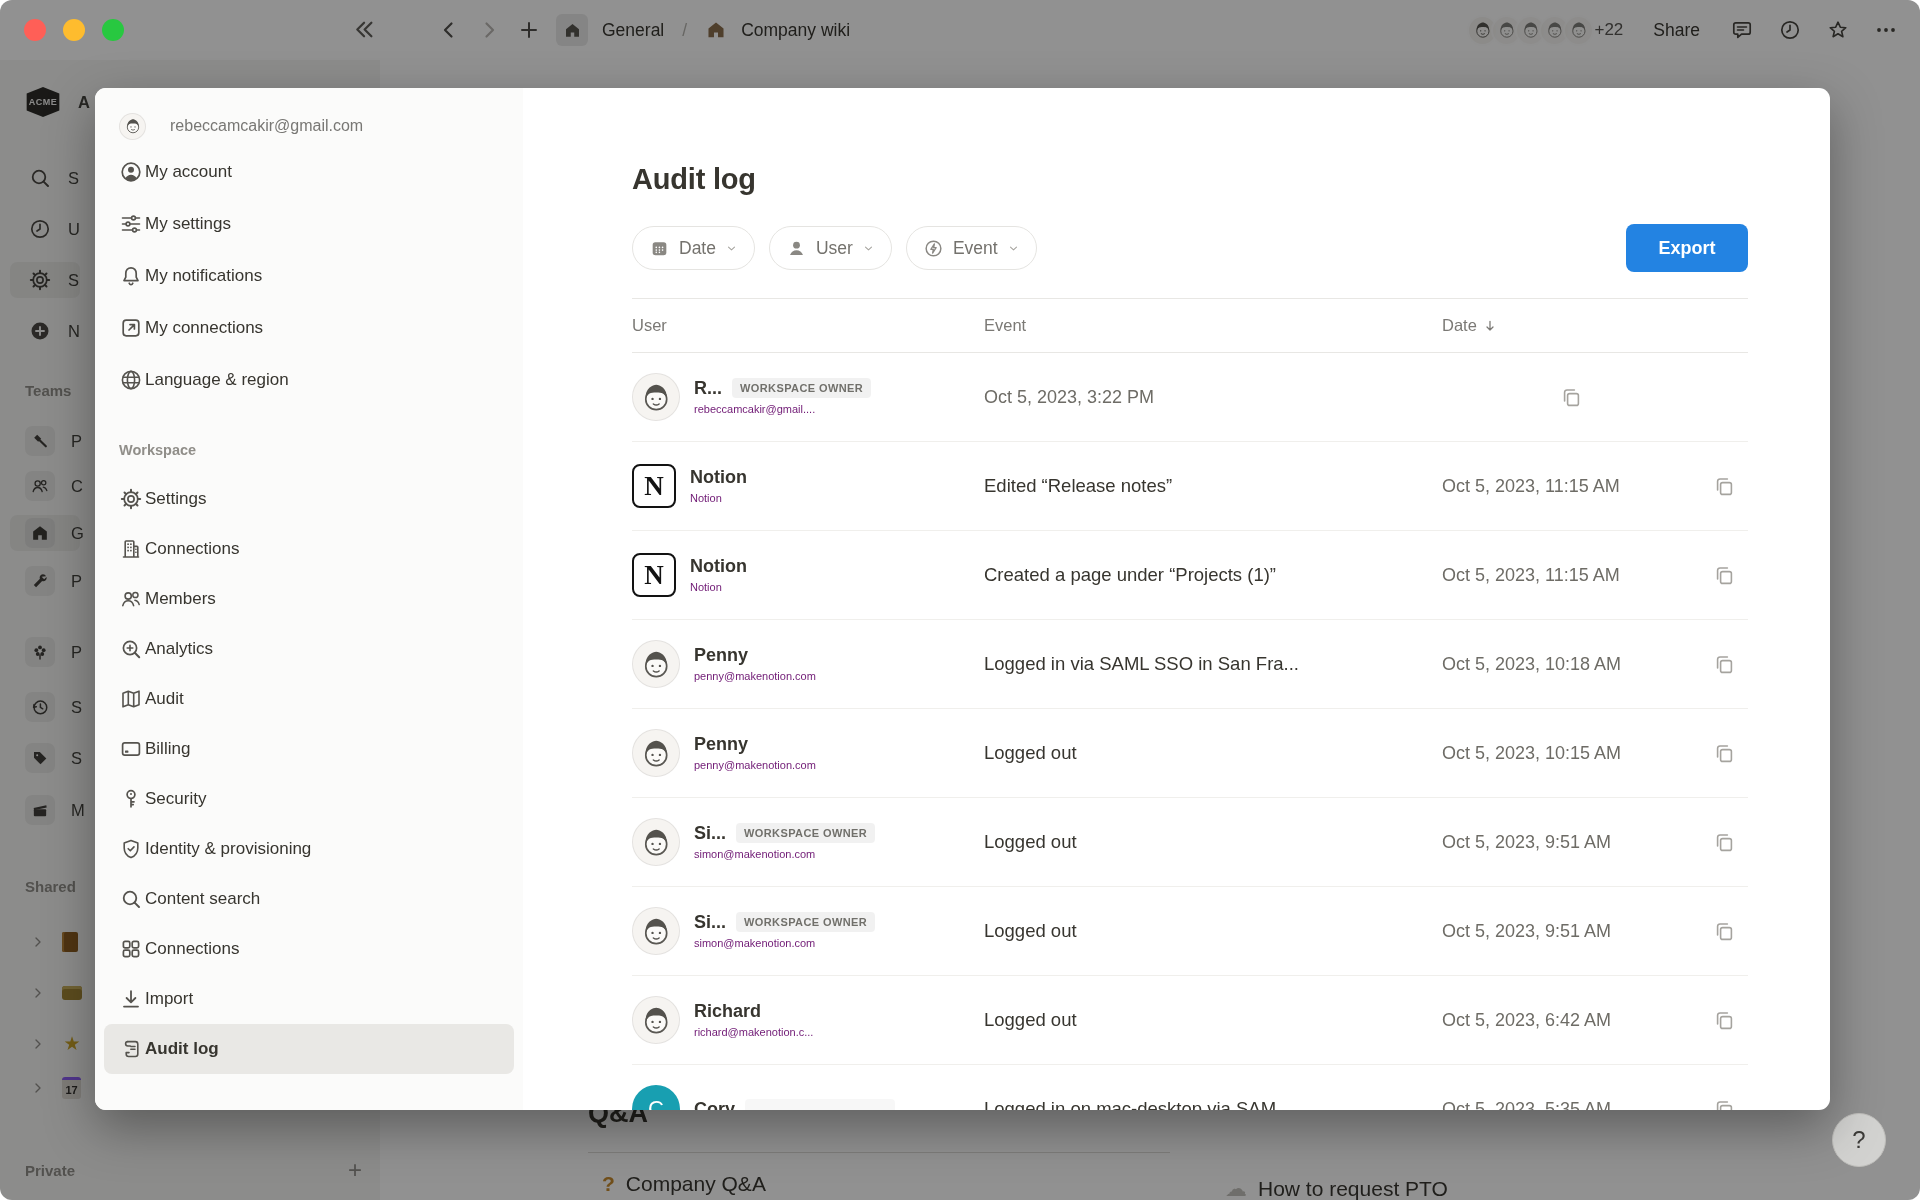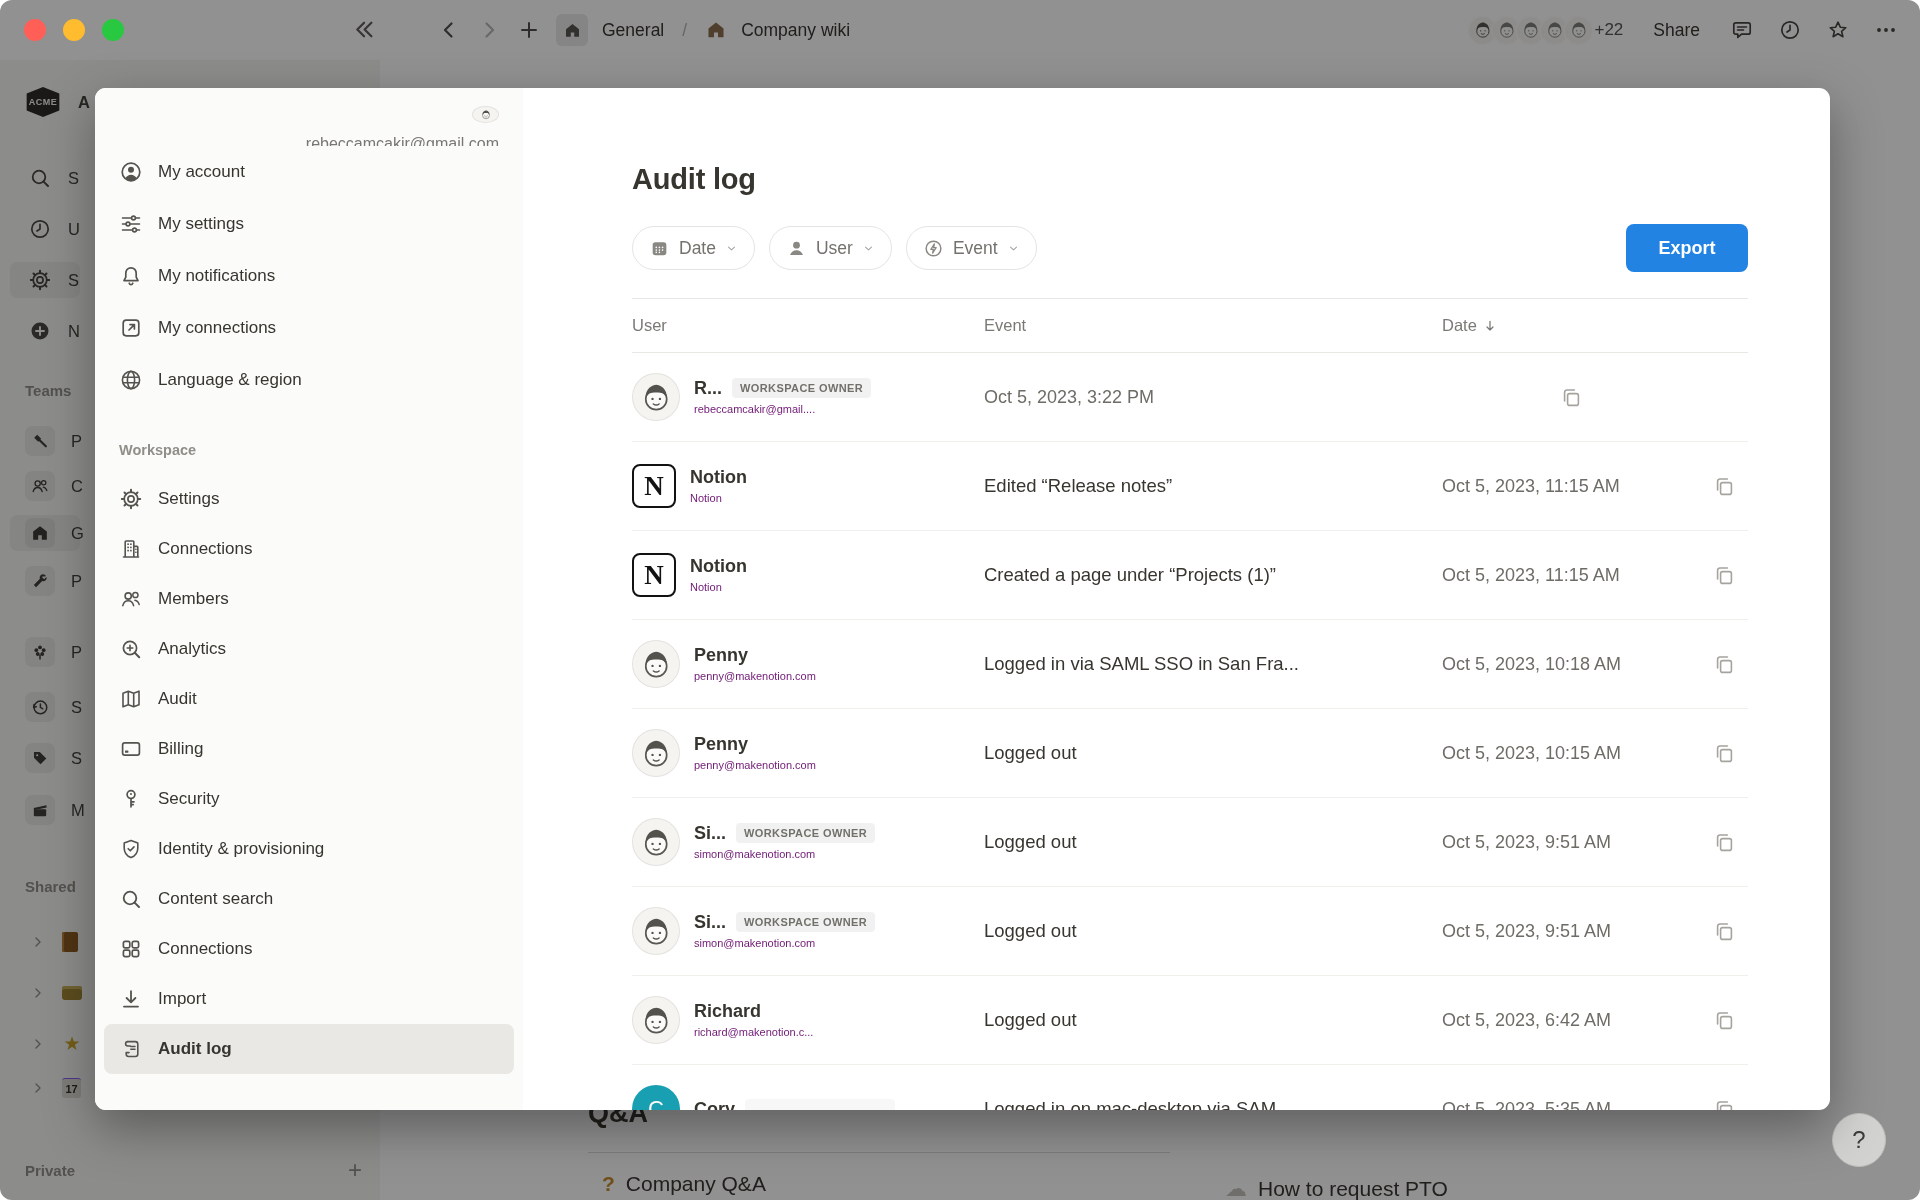--- a/index.html
+++ b/index.html
@@ -44,21 +44,21 @@
   .sb-section{position:absolute;left:25px;font-size:15px;font-weight:600;color:#8f8d88;}
   .team-ic{margin-left:25px;width:30px;height:30px;border-radius:7px;background:rgba(0,0,0,.06);
            display:flex;align-items:center;justify-content:center;color:#3f3d39;flex:0 0 auto;}
   .team-ic svg{width:20px;height:20px;}
   .sb-chev{margin-left:30px;width:16px;height:16px;color:#8f8d88;flex:0 0 auto;}
   .shared-glyph{margin-left:16px;position:relative;display:inline-flex;align-items:center;justify-content:center;}
   [data-glyph="book"]{width:16px;height:20px;background:#8a5a1e;border-radius:2px;box-shadow:inset 2px 0 0 #b57f33;}
   [data-glyph="radio"]{width:20px;height:14px;background:#a08433;border-radius:3px;box-shadow:inset 0 3px 0 #c7ad5a;}
   [data-glyph="star"]{width:20px;height:20px;}
   [data-glyph="star"]::before{content:"★";color:#c9a227;font-size:19px;line-height:20px;}
-  [data-glyph="calendar17"]{width:19px;height:19px;background:#ddd9d3;border-radius:3px;border-top:1px solid #8b5cf6;
+  [data-glyph="calendar17"]{width:19px;height:19px;background:#ddd9d3;border-radius:3px;border-top:3px solid #8b5cf6;
                             font-size:11px;font-weight:700;color:#2f2e2b;}
   .plus-right{position:absolute;left:348px;font-size:24px;color:#8f8d88;top:50%;transform:translateY(-50%);}
 
   
   .behind{position:absolute;left:380px;top:60px;right:0;bottom:0;background:#ffffff;}
   .qa-heading{position:absolute;left:208px;top:1038px;font-size:27px;font-weight:700;color:#37352f;}
   .qa-divider{position:absolute;left:208px;top:1092px;width:582px;height:1px;background:#dedcd8;}
   .behind-link{position:absolute;display:flex;align-items:center;gap:11px;font-size:21px;color:#37352f;}
   .bl-company{left:222px;top:1112px;}
   .bl-software{left:845px;top:1004px;}
@@ -71,23 +71,23 @@
             background:#d2d2d0;border:1px solid #bfbebb;color:#3c3b38;font-size:24px;font-weight:500;
             z-index:15;display:flex;align-items:center;justify-content:center;font-family:inherit;cursor:pointer;}
 
   
   .scrim{position:absolute;inset:0;background:rgba(5,5,5,.44);z-index:10;}
 
   
   .modal{position:absolute;left:95px;top:88px;width:1735px;height:1022px;background:#fff;border-radius:11px;
          z-index:20;display:flex;overflow:hidden;box-shadow:0 18px 50px rgba(0,0,0,.35);}
   .panel{width:428px;flex:0 0 428px;background:#fbfbfa;padding-top:18px;box-sizing:border-box;}
-  .acct-row{height:40px;display:flex;align-items:flex-end;gap:12px;padding:0 24px;flex-direction:column;}
+  .acct-row{height:40px;display:flex;align-items:center;gap:24px;padding:0 24px;}
   .acct-email{font-size:16px;color:#787774;white-space:nowrap;overflow:hidden;}
-  .p-item{height:52px;margin:0 9px;padding:0 15px;display:flex;align-items:center;gap:15px;border-radius:8px;cursor:pointer;}
+  .p-item{height:52px;margin:0 9px;padding:0 15px;display:flex;align-items:center;gap:2px;border-radius:8px;cursor:pointer;}
   .p-item.ws{height:50px;}
   .p-item.selected{background:#e9e8e5;}
   .p-item.selected .p-label{font-weight:700;}
   .p-ic{width:24px;height:24px;color:#55534e;flex:0 0 auto;}
   .p-label{font-size:17px;color:#37352f;white-space:nowrap;}
   .p-section{margin:36px 24px 10px;font-size:14.5px;font-weight:600;color:#908e89;height:22px;}
 
   
   .main{flex:1;padding:0 82px 0 109px;box-sizing:border-box;position:relative;}
   .m-title{margin-top:74px;font-size:29px;font-weight:700;letter-spacing:-.2px;line-height:35px;}

